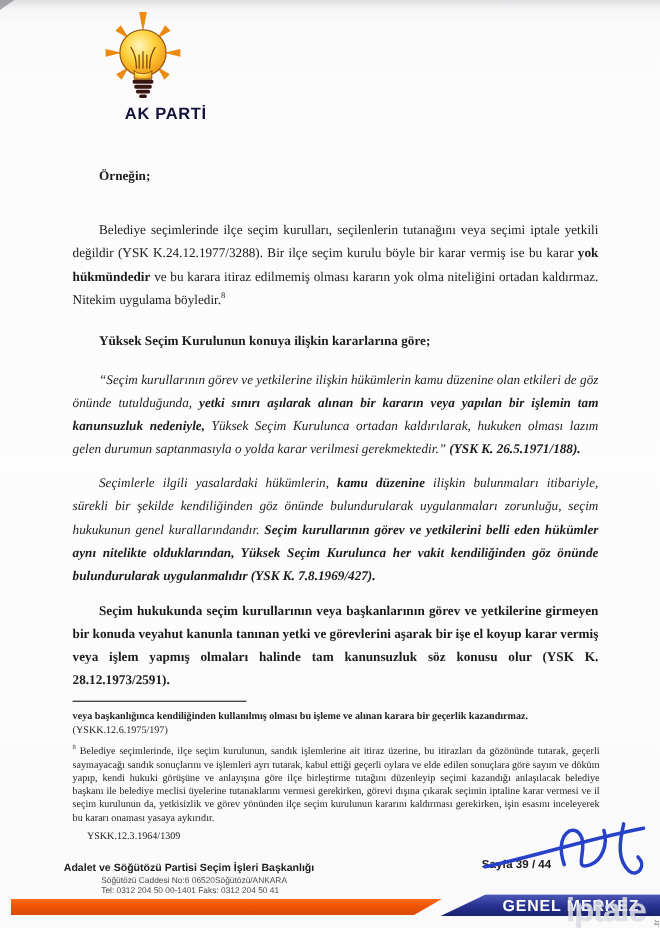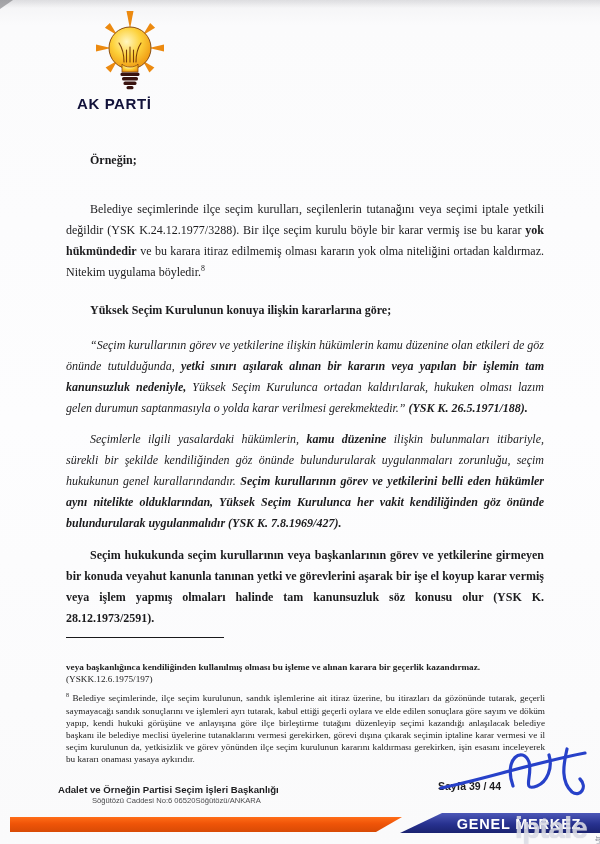--- a/index.html
+++ b/index.html
@@ -10,21 +10,21 @@
   }
   .corner-mark{position:absolute;top:0;left:0;width:0;height:0;
     border-top:9px solid rgba(95,95,100,.5);border-right:13px solid transparent;}
   .top-shade{position:absolute;top:0;left:0;right:0;height:8px;
     background:linear-gradient(180deg,rgba(120,120,128,.18),rgba(120,120,128,0));}
 
   
   .logo{position:absolute;left:72px;top:10px;width:116px;}
   .logo svg{display:block;margin:0 auto;}
   .brand{font-family:"Liberation Sans",sans-serif;font-weight:700;font-size:15px;
-    letter-spacing:.6px;color:#12123a;text-align:left;padding-left:5px;margin-top:1px;}
+    letter-spacing:.6px;color:#12123a;text-align:right;padding-left:5px;margin-top:1px;}
 
   
   .doc-body{position:absolute;left:66px;top:150px;width:478px;
     font-size:12px;line-height:21px;text-align:justify;}
   .doc-body p{margin:0;text-indent:24px;}
   .doc-body p.heading{text-align:left;font-weight:700;}
   .doc-body p:nth-child(1){margin-bottom:12px;}
   .doc-body p:nth-child(2){margin-bottom:17px;margin-top:28px;}
   .doc-body p:nth-child(3){margin-bottom:14px;margin-top:14px;}
   .doc-body p:nth-child(4){margin-bottom:10px;}
@@ -32,21 +32,21 @@
   .s-n{font-weight:400;font-style:normal;}
   .s-b{font-weight:700;text-align:center;}
   .s-i{font-style:italic;}
   .s-bi{font-weight:700;font-style:italic;}
   sup.s-sup{font-size:.65em;line-height:0;}
 
   
   .fn-sep{position:absolute;left:66px;top:637px;width:158px;border-top:1.6px solid #19191b;}
   .footnotes{position:absolute;left:66px;top:645px;width:479px;
     font-size:9.2px;line-height:12.2px;text-align:justify;color:#222;}
-  .footnotes p{margin:16px 0 4px;}
+  .footnotes p{margin:0 0 4px;}
   .footnotes p:nth-child(2){margin-top:7px;}
   .footnotes p:nth-child(3){margin-top:4px;padding-left:13px;text-align:left;}
 
   
   .footer-left{position:absolute;left:58px;top:784px;
     font-family:"Liberation Sans",sans-serif;color:#3d3d3f;}
   .footer-org{font-size:9.6px;font-weight:700;color:#1d1d1f;line-height:11.5px;}
   .footer-line{font-size:7.6px;line-height:9.6px;color:#4a4a4c;padding-left:34px;}
   .page-number{position:absolute;left:438px;top:780px;
     font-family:"Liberation Sans",sans-serif;font-weight:700;font-size:10.5px;color:#1c1c1e;}
@@ -123,25 +123,27 @@
       <p class="heading"><span class="s-b">Yüksek Seçim Kurulunun konuya ilişkin kararlarına göre;</span></p>
       <p class=""><span class="s-i">“Seçim kurullarının görev ve yetkilerine ilişkin hükümlerin kamu düzenine olan etkileri de göz önünde tutulduğunda, </span><span class="s-bi">yetki sınırı aşılarak alınan bir kararın veya yapılan bir işlemin tam kanunsuzluk nedeniyle,</span><span class="s-i"> Yüksek Seçim Kurulunca ortadan kaldırılarak, hukuken olması lazım gelen durumun saptanmasıyla o yolda karar verilmesi gerekmektedir.” </span><span class="s-bi">(YSK K. 26.5.1971/188).</span></p>
       <p class=""><span class="s-i">Seçimlerle ilgili yasalardaki hükümlerin, </span><span class="s-bi">kamu düzenine</span><span class="s-i"> ilişkin bulunmaları itibariyle, sürekli bir şekilde kendiliğinden göz önünde bulundurularak uygulanmaları zorunluğu, seçim hukukunun genel kurallarındandır. </span><span class="s-bi">Seçim kurullarının görev ve yetkilerini belli eden hükümler aynı nitelikte olduklarından, Yüksek Seçim Kurulunca her vakit kendiliğinden göz önünde bulundurularak uygulanmalıdır (YSK K. 7.8.1969/427).</span></p>
       <p class=""><span class="s-b">Seçim hukukunda seçim kurullarının veya başkanlarının görev ve yetkilerine girmeyen bir konuda veyahut kanunla tanınan yetki ve görevlerini aşarak bir işe el koyup karar vermiş veya işlem yapmış olmaları halinde tam kanunsuzluk söz konusu olur (YSK K. 28.12.1973/2591).</span></p>
     </div>
 
   <div class="fn-sep"></div>
   <div class="footnotes" id="footnotes">
       <p class=""><span class="s-b">veya başkanlığınca kendiliğinden kullanılmış olması bu işleme ve alınan karara bir geçerlik kazandırmaz.</span><br><span class="s-n">(YSKK.12.6.1975/197)</span></p>
       <p class=""><sup class="s-sup">8</sup><span class="s-n"> Belediye seçimlerinde, ilçe seçim kurulunun, sandık işlemlerine ait itiraz üzerine, bu itirazları da gözönünde tutarak, geçerli saymayacağı sandık sonuçlarını ve işlemleri ayrı tutarak, kabul ettiği geçerli oylara ve elde edilen sonuçlara göre sayım ve döküm yapıp, kendi hukuki görüşüne ve anlayışına göre ilçe birleştirme tutağını düzenleyip seçimi kazandığı anlaşılacak belediye başkanı ile belediye meclisi üyelerine tutanaklarını vermesi gerekirken, görevi dışına çıkarak seçimin iptaline karar vermesi ve il seçim kurulunun da, yetkisizlik ve görev yönünden ilçe seçim kurulunun kararını kaldırması gerekirken, işin esasını inceleyerek bu kararı onaması yasaya aykırıdır.</span></p>
+      <p class=""><span class="s-n">YSKK.12.3.1964/1309</span></p>
     </div>
 
   <div class="footer-left">
-    <div class="footer-org">Adalet ve Örneğin Partisi Seçim İşleri Başkanlığı</div>
+    <div class="footer-org">Adalet ve Söğütözü Partisi Seçim İşleri Başkanlığı</div>
     <div class="footer-line">Söğütözü Caddesi No:6  06520Söğütözü/ANKARA</div>
+    <div class="footer-line">Tel: 0312 204 50 00-1401  Faks: 0312 204 50 41</div>
   </div>
   <div class="page-number">Sayfa 39 / 44</div>
 
   <svg class="signature" width="162" height="62" viewBox="0 0 162 62">
     <g stroke="#2741c9" stroke-width="3.2" fill="none" stroke-linecap="round" stroke-linejoin="round">
       <path d="M8,46 C48,38 96,22 152,11"></path>
       <path d="M80,44 C70,16 90,4 96,20 C100,34 88,50 104,44 C114,40 120,26 116,13"></path>
       <path d="M134,7 C130,24 128,40 139,50 C147,56 155,45 147,37"></path>
     </g>
   </svg>

